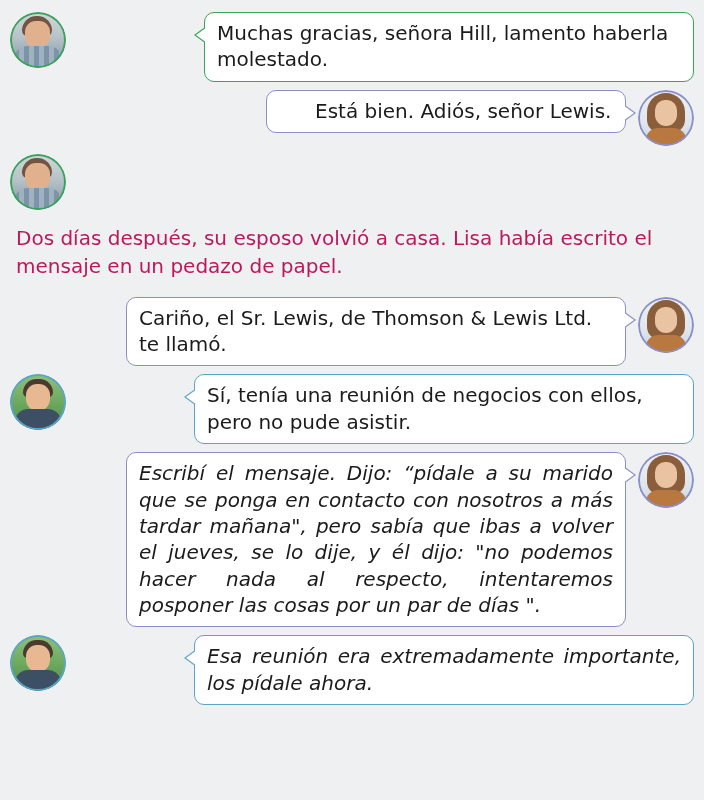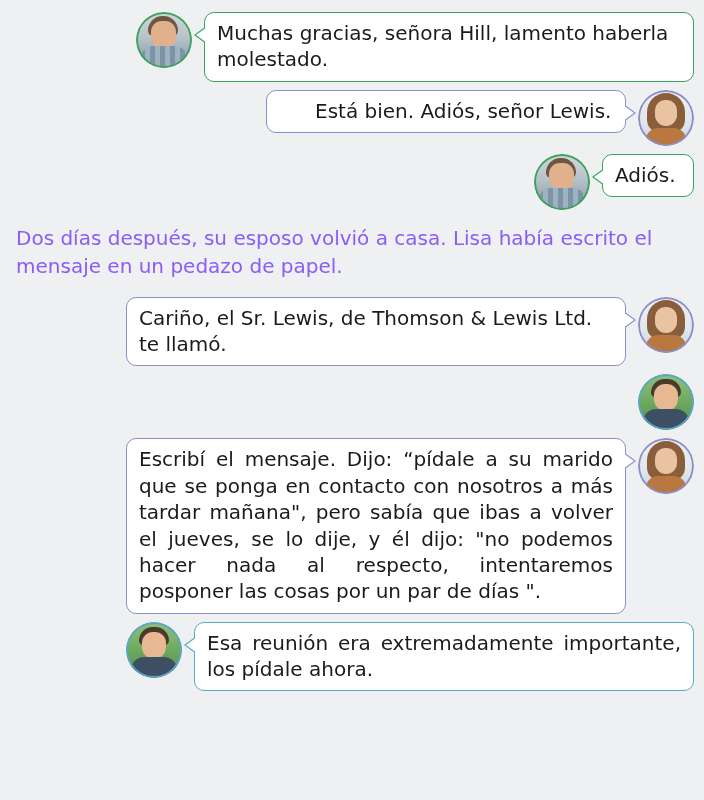--- a/index.html
+++ b/index.html
@@ -21,21 +21,21 @@
     box-sizing: border-box;
     padding: 12px 10px 0 10px;
   }
 
   
   .row {
     display: flex;
     align-items: flex-start;
     margin-bottom: 8px;
   }
-  .row.left  { justify-content: flex-end; }
+  .row.left  { justify-content: space-between; }
   .row.right { justify-content: flex-end; }
 
   
   .avatar {
     width: 56px;
     height: 56px;
     min-width: 56px;
     border-radius: 50%;
     overflow: hidden;
     position: relative;
@@ -150,33 +150,33 @@
   .bubble.blue.tail-left::before   { border-right-color: #5aa6c8; }
 
   .gap-left  { margin-left: 12px; }
   .gap-right { margin-right: 12px; }
 
   
   .narration {
     font-size: 20px;
     line-height: 1.42;
     margin: 14px 6px 16px 6px;
-    color: #8b5cf6;
+    color: #be185d;
   }
 
   
   .w1 { width: 490px; }
   .w2 { width: 360px; padding-left: 48px; }
   .w3 { width: 92px; }
   .w4 { width: 500px; margin-left: 48px; }
   .w5 { width: 500px; }
   .w6 { width: 500px; }
   .w7 { width: 500px; }
 
-  .justify { text-align: justify; text-align-last: left; }
+  .justify { text-align: justify; text-align-last: left; font-style: italic; }
 </style>
 </head>
 <body>
 
 <div class="page">
 
   <div class="row left">
     <div class="avatar male">
       <div class="face m1">
         <div class="hair"></div>
@@ -202,21 +202,20 @@
 
   <div class="row left">
     <div class="avatar male">
       <div class="face m1">
         <div class="hair"></div>
           <div class="head"></div>
           <div class="body"></div>
       </div>
       <div class="ring"></div>
     </div>
-    <div class="bubble green tail-left gap-left w3">Adiós.</div>
   </div>
 
   <div class="narration">Dos días después, su esposo volvió a casa. Lisa había escrito el mensaje en un pedazo de papel.</div>
 
   <div class="row right">
     <div class="bubble purple tail-right gap-right w4">Cariño, el Sr. Lewis, de Thomson &amp; Lewis Ltd. te llamó.</div>
     <div class="avatar female">
       <div class="face f1">
         <div class="hair"></div>
           <div class="head"></div>
@@ -228,20 +227,21 @@
 
   <div class="row left">
     <div class="avatar male2">
       <div class="face m2">
         <div class="hair"></div>
           <div class="head"></div>
           <div class="body"></div>
       </div>
       <div class="ring"></div>
     </div>
+    <div class="bubble blue tail-left gap-left w5">Sí, tenía una reunión de negocios con ellos, pero no pude asistir.</div>
   </div>
 
   <div class="row right">
     <div class="bubble purple tail-right gap-right w6 justify">Escribí el mensaje. Dijo: “pídale a su marido que se ponga en contacto con nosotros a más tardar mañana", pero sabía que ibas a volver el jueves, se lo dije, y él dijo: "no podemos hacer nada al respecto, intentaremos posponer las cosas por un par de días ".</div>
     <div class="avatar female">
       <div class="face f1">
         <div class="hair"></div>
           <div class="head"></div>
           <div class="body"></div>
       </div>

